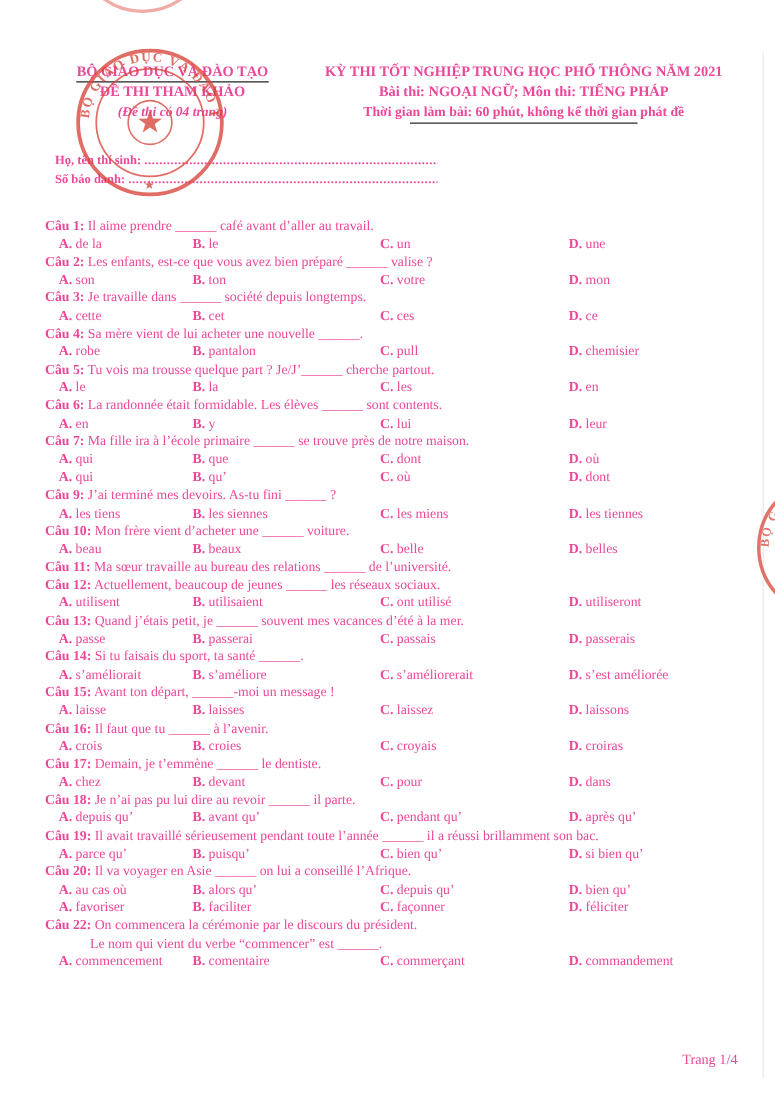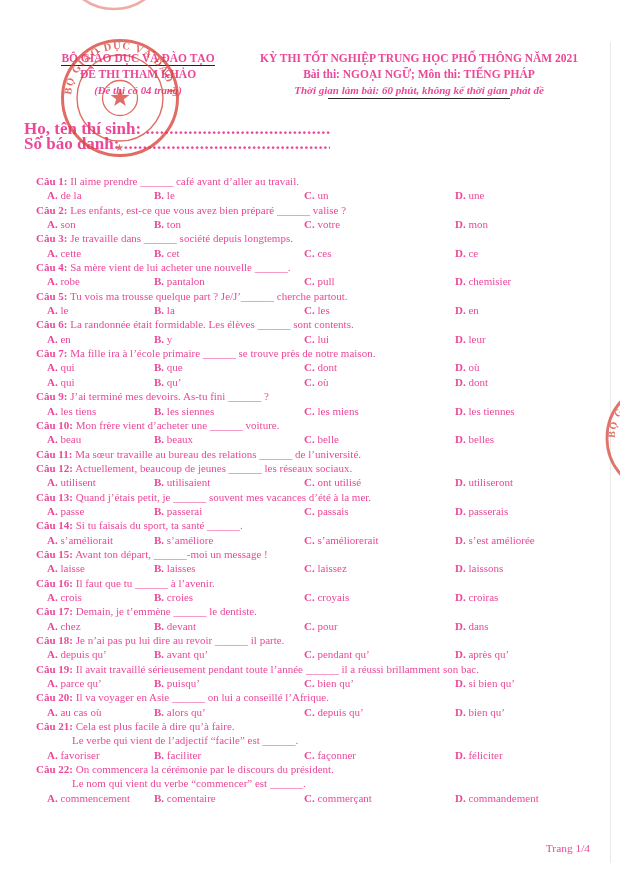--- a/index.html
+++ b/index.html
@@ -8,25 +8,25 @@
     font-family:"Liberation Serif","DejaVu Serif",serif;color:#ec4899;
   }
   .scan-edge{position:absolute;top:42px;bottom:14px;right:9px;width:1px;background:#e9e9e9;}
 
   
   .header{position:absolute;top:50px;left:34px;right:24px;display:flex;}
   .h-left{width:208px;text-align:center;font-weight:bold;font-size:11.5px;line-height:16px;}
   .h-left .u{border-bottom:1px solid #222;padding-bottom:1px;}
   .pagesnote{font-style:italic;font-weight:bold;font-size:10.8px;}
   .h-right{flex:1;text-align:center;font-size:11.5px;line-height:16px;font-weight:bold;}
-  .duration{font-style:italic;font-size:11px;position:relative;display:block;}
+  .duration{font-size:11px;position:relative;display:block;}
   .duration::after{content:"";position:absolute;left:50%;transform:translateX(-50%);bottom:-1px;width:182px;height:1px;background:#2a2a2a;}
 
   
-  .candidate{position:absolute;top:121px;left:24px;width:306px;font-size:17px;line-height:15px;font-weight:bold;}
+  .candidate{position:absolute;top:121px;left:44px;width:306px;font-size:10px;line-height:15px;font-weight:bold;}
   .cand-row{display:flex;white-space:nowrap;}
   .dots{flex:1;overflow:hidden;font-weight:bold;letter-spacing:0.5px;}
 
   
   .instruction{position:absolute;top:157px;left:36px;right:26px;font-weight:bold;font-style:italic;font-size:11.4px;}
 
   
   .questions{position:absolute;top:174px;left:36px;right:26px;font-size:11px;line-height:14.35px;}
   .stem-line{white-space:nowrap;}
   .stem-line.cont{padding-left:36px;}
@@ -297,24 +297,20 @@
         </div>
     <div class="options">
       <span class="opt"><b>A.</b> <span>au cas où</span></span>
       <span class="opt"><b>B.</b> <span>alors qu’</span></span>
       <span class="opt"><b>C.</b> <span>depuis qu’</span></span>
       <span class="opt"><b>D.</b> <span>bien qu’</span></span>
     </div>
   </div>
 
   <div class="question">
-    <div class="stem">
-          <div class="stem-line"><b class="q-label">Câu 21:</b> Cela est plus facile à dire qu’à faire.</div>
-          <div class="stem-line cont">Le verbe qui vient de l’adjectif “facile” est ______.</div>
-        </div>
     <div class="options">
       <span class="opt"><b>A.</b> <span>favoriser</span></span>
       <span class="opt"><b>B.</b> <span>faciliter</span></span>
       <span class="opt"><b>C.</b> <span>façonner</span></span>
       <span class="opt"><b>D.</b> <span>féliciter</span></span>
     </div>
   </div>
 
   <div class="question">
     <div class="stem">

